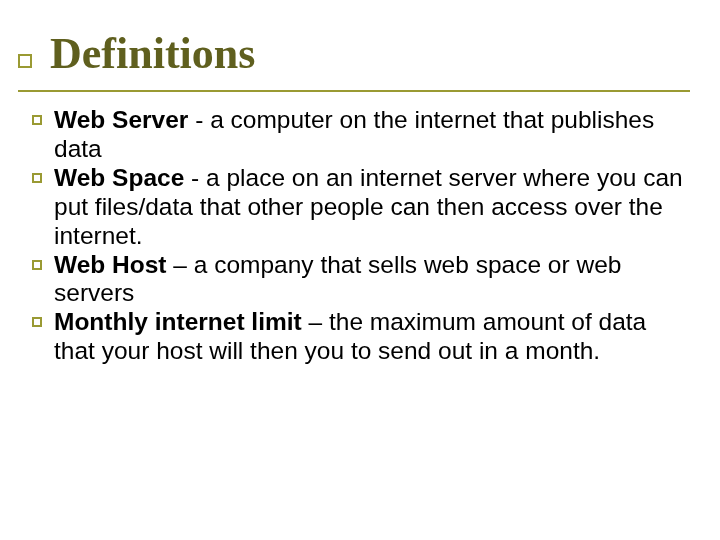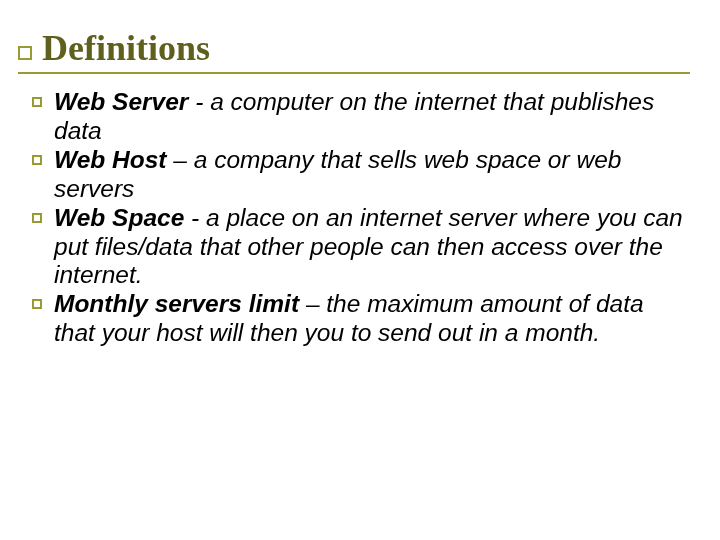--- a/index.html
+++ b/index.html
@@ -1,46 +1,46 @@
 <!DOCTYPE html>
 <html><head>
 <meta charset="utf-8">
 <style>
   html,body{margin:0;padding:0;width:720px;height:540px;background:#fff;font-family:Verdana,Geneva,sans-serif;color:#000;}
   .slide{box-sizing:border-box;width:720px;height:540px;padding:24px 30px 0 18px;position:relative;}
   .title-row{display:flex;align-items:baseline;}
   .title-bullet{width:14px;height:14px;border:2px solid #9a9a33;box-sizing:border-box;margin-right:10px;margin-top:22px;}
-  .title{font-family:"Times New Roman",Times,serif;font-size:36px;color:#5f5f1e;margin:0;line-height:1;}
+  .title{font-family:"Times New Roman",Times,serif;font-size:44px;color:#5f5f1e;margin:8px;line-height:1;}
   .rule{border:none;border-top:2px solid #9a9a33;margin:6px 0 14px 0;}
   .body{font-size:24.5px;line-height:1.18;}
-  .item{display:flex;margin:0;font-style:italic;}
+  .item{display:flex;margin:0;}
   .sq{width:10px;height:10px;border:2px solid #9a9a33;box-sizing:border-box;flex:0 0 auto;margin:9px 12px 0 14px;}
   .txt{flex:1;}
   .term{font-weight:bold;}
 </style>
 </head>
 <body>
 
 <div class="slide">
   <div class="title-row">
     <div class="title-bullet"></div>
     <h1 class="title">Definitions</h1>
   </div>
   <hr class="rule">
   <div class="body">
     <div class="item">
       <div class="sq"></div>
       <div class="txt"><span class="term">Web Server</span><span> - a computer on the internet that publishes data</span></div>
     </div>
     <div class="item">
       <div class="sq"></div>
+      <div class="txt"><span class="term">Web Space</span><span> - a place on an internet server where you can put files/data that other people can then access over the internet.</span></div>
+    </div>
+    <div class="item">
+      <div class="sq"></div>
       <div class="txt"><span class="term">Web Host</span><span> – a company that sells web space or web servers</span></div>
     </div>
     <div class="item">
       <div class="sq"></div>
-      <div class="txt"><span class="term">Web Space</span><span> - a place on an internet server where you can put files/data that other people can then access over the internet.</span></div>
-    </div>
-    <div class="item">
-      <div class="sq"></div>
-      <div class="txt"><span class="term">Monthly servers limit</span><span> – the maximum amount of data that your host will then you to send out in a month.</span></div>
+      <div class="txt"><span class="term">Monthly internet limit</span><span> – the maximum amount of data that your host will then you to send out in a month.</span></div>
     </div>
   </div>
 </div>
 
 </body></html>

